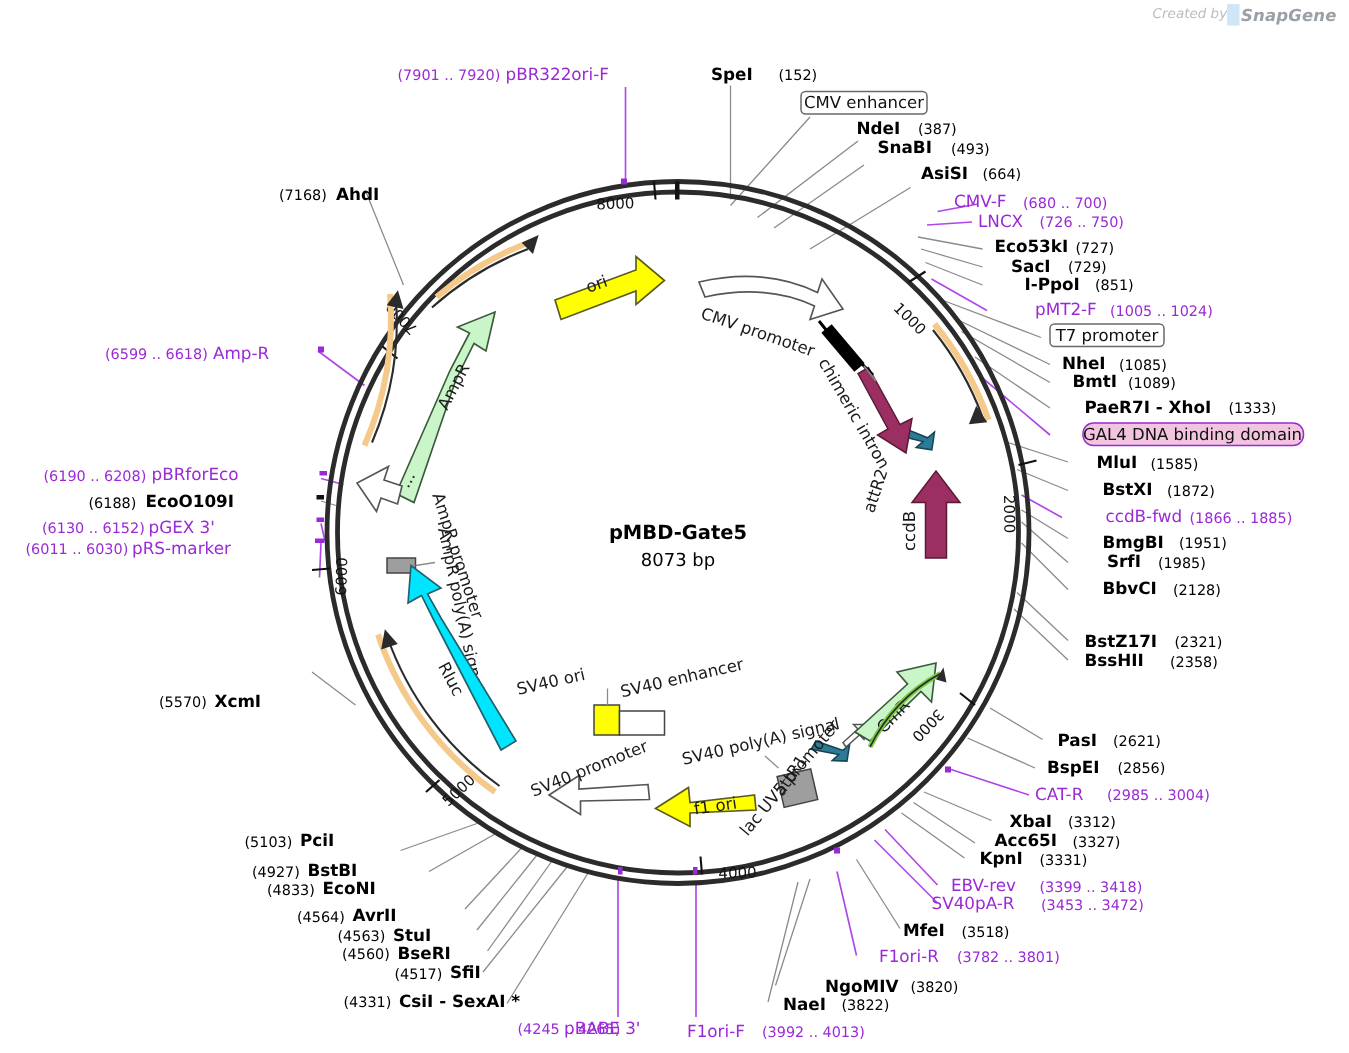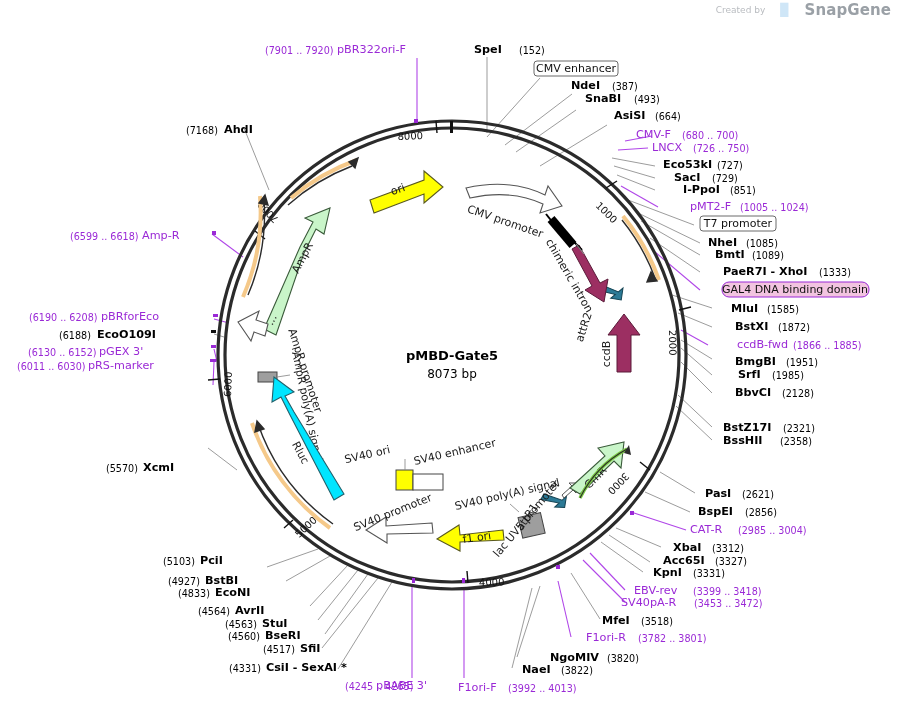--- a/index.html
+++ b/index.html
@@ -4,24 +4,24 @@
 <style>
   html,body{margin:0;padding:0;background:#ffffff;}
   body{
     width:899px;height:702px;position:relative;overflow:hidden;
     font-family:"DejaVu Sans","Liberation Sans",sans-serif;
     color:#000;
   }
   #map{position:absolute;left:0;top:0;width:899px;height:702px;}
   .wm{
     position:absolute;right:8px;top:2px;height:16px;
-    display:flex;align-items:center;gap:15px;
-    font-size:9px;color:#b9bcc0;font-family:"DejaVu Sans","Liberation Sans",sans-serif;
+    display:flex;align-items:center;gap:0;
+    font-size:9px;color:#b9bcc0;font-family:"DejaVu Sans","Liberation Sans",sans-serif;font-style:italic;
   }
-  .wm .sg{color:#9aa0a6;font-size:15px;font-weight:600;letter-spacing:.1px;}
+  .wm .sg{color:#9aa0a6;font-size:11px;font-weight:600;letter-spacing:.1px;}
   .wm .dna{color:#cfe6f7;font-size:12px;}
   text{dominant-baseline:middle;}
   .enz{font-weight:bold;font-size:11.2px;fill:#000;font-family:"DejaVu Sans","Liberation Sans",sans-serif;}
   .pos{font-size:9.6px;fill:#000;font-family:"DejaVu Sans","Liberation Sans",sans-serif;}
   .prm{font-size:11.2px;fill:#9a29d6;font-family:"DejaVu Sans","Liberation Sans",sans-serif;}
   .prmpos{font-size:9.6px;fill:#9a29d6;font-family:"DejaVu Sans","Liberation Sans",sans-serif;}
   .feat{font-size:11px;fill:#1a1a1a;font-family:"DejaVu Sans","Liberation Sans",sans-serif;}
   .tick{font-size:10px;fill:#111;font-family:"DejaVu Sans","Liberation Sans",sans-serif;}
   .ttl{font-size:13px;font-weight:bold;fill:#000;}
   .sub{font-size:12px;fill:#000;}

